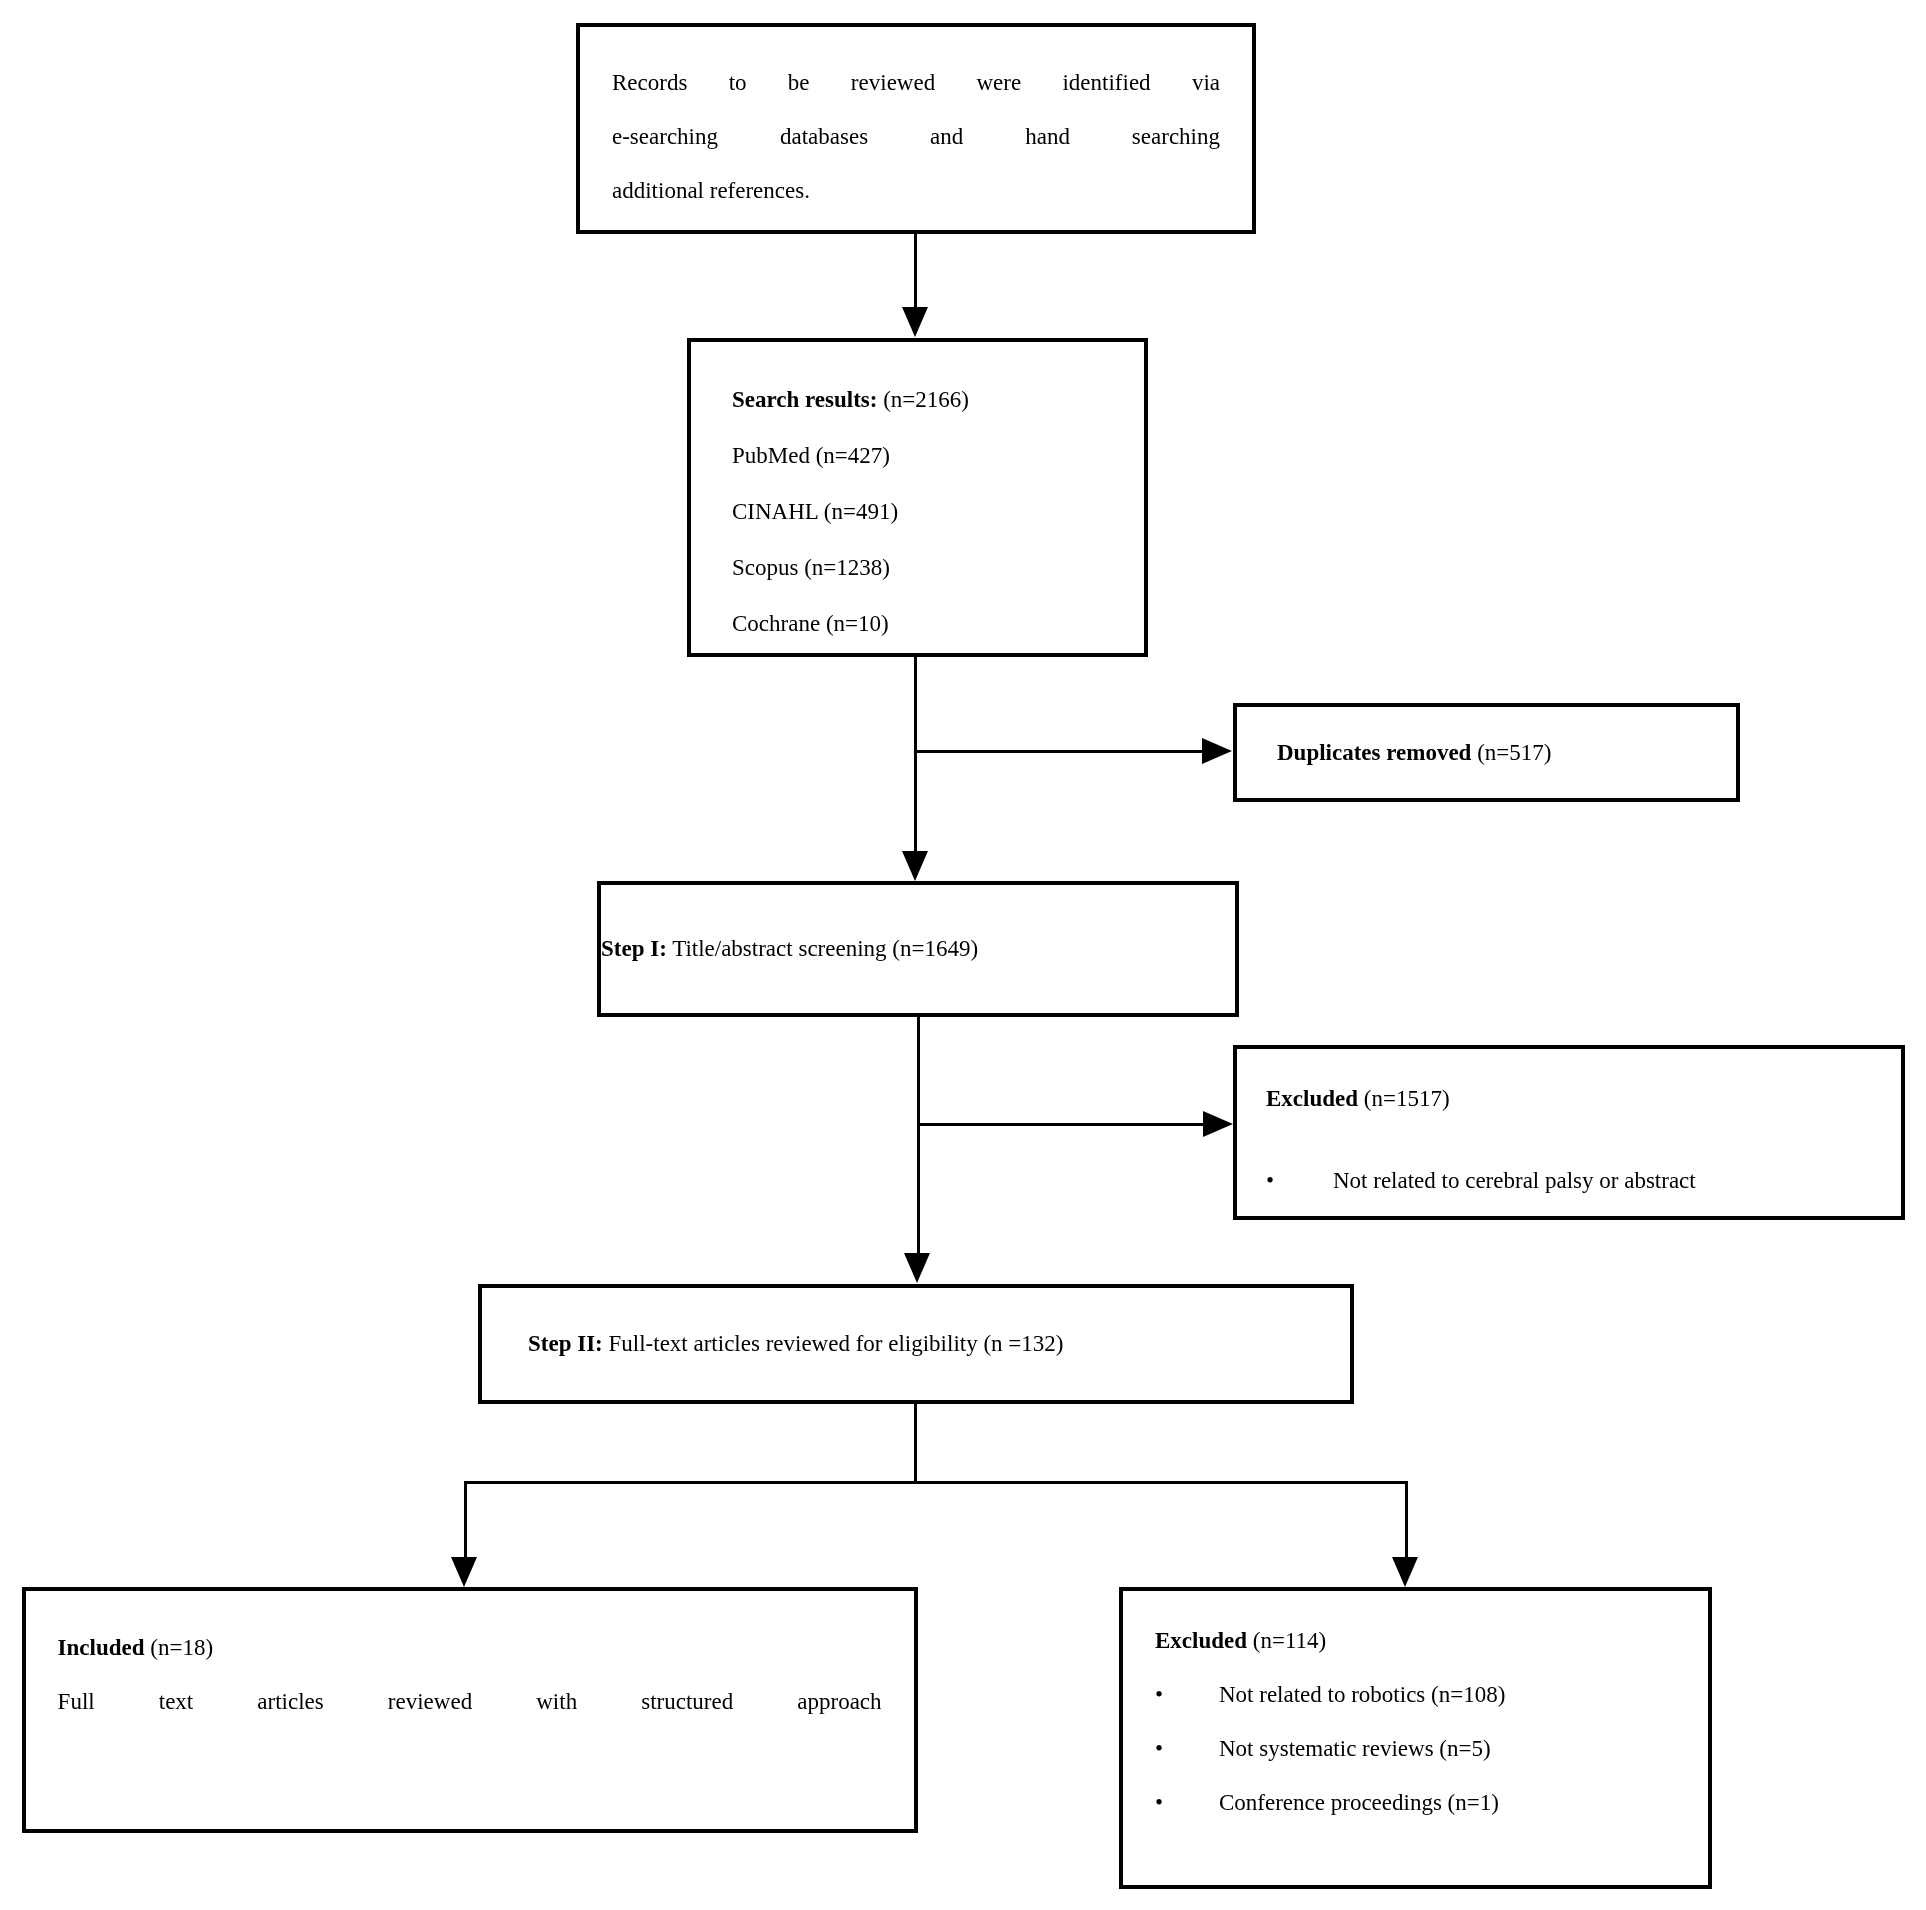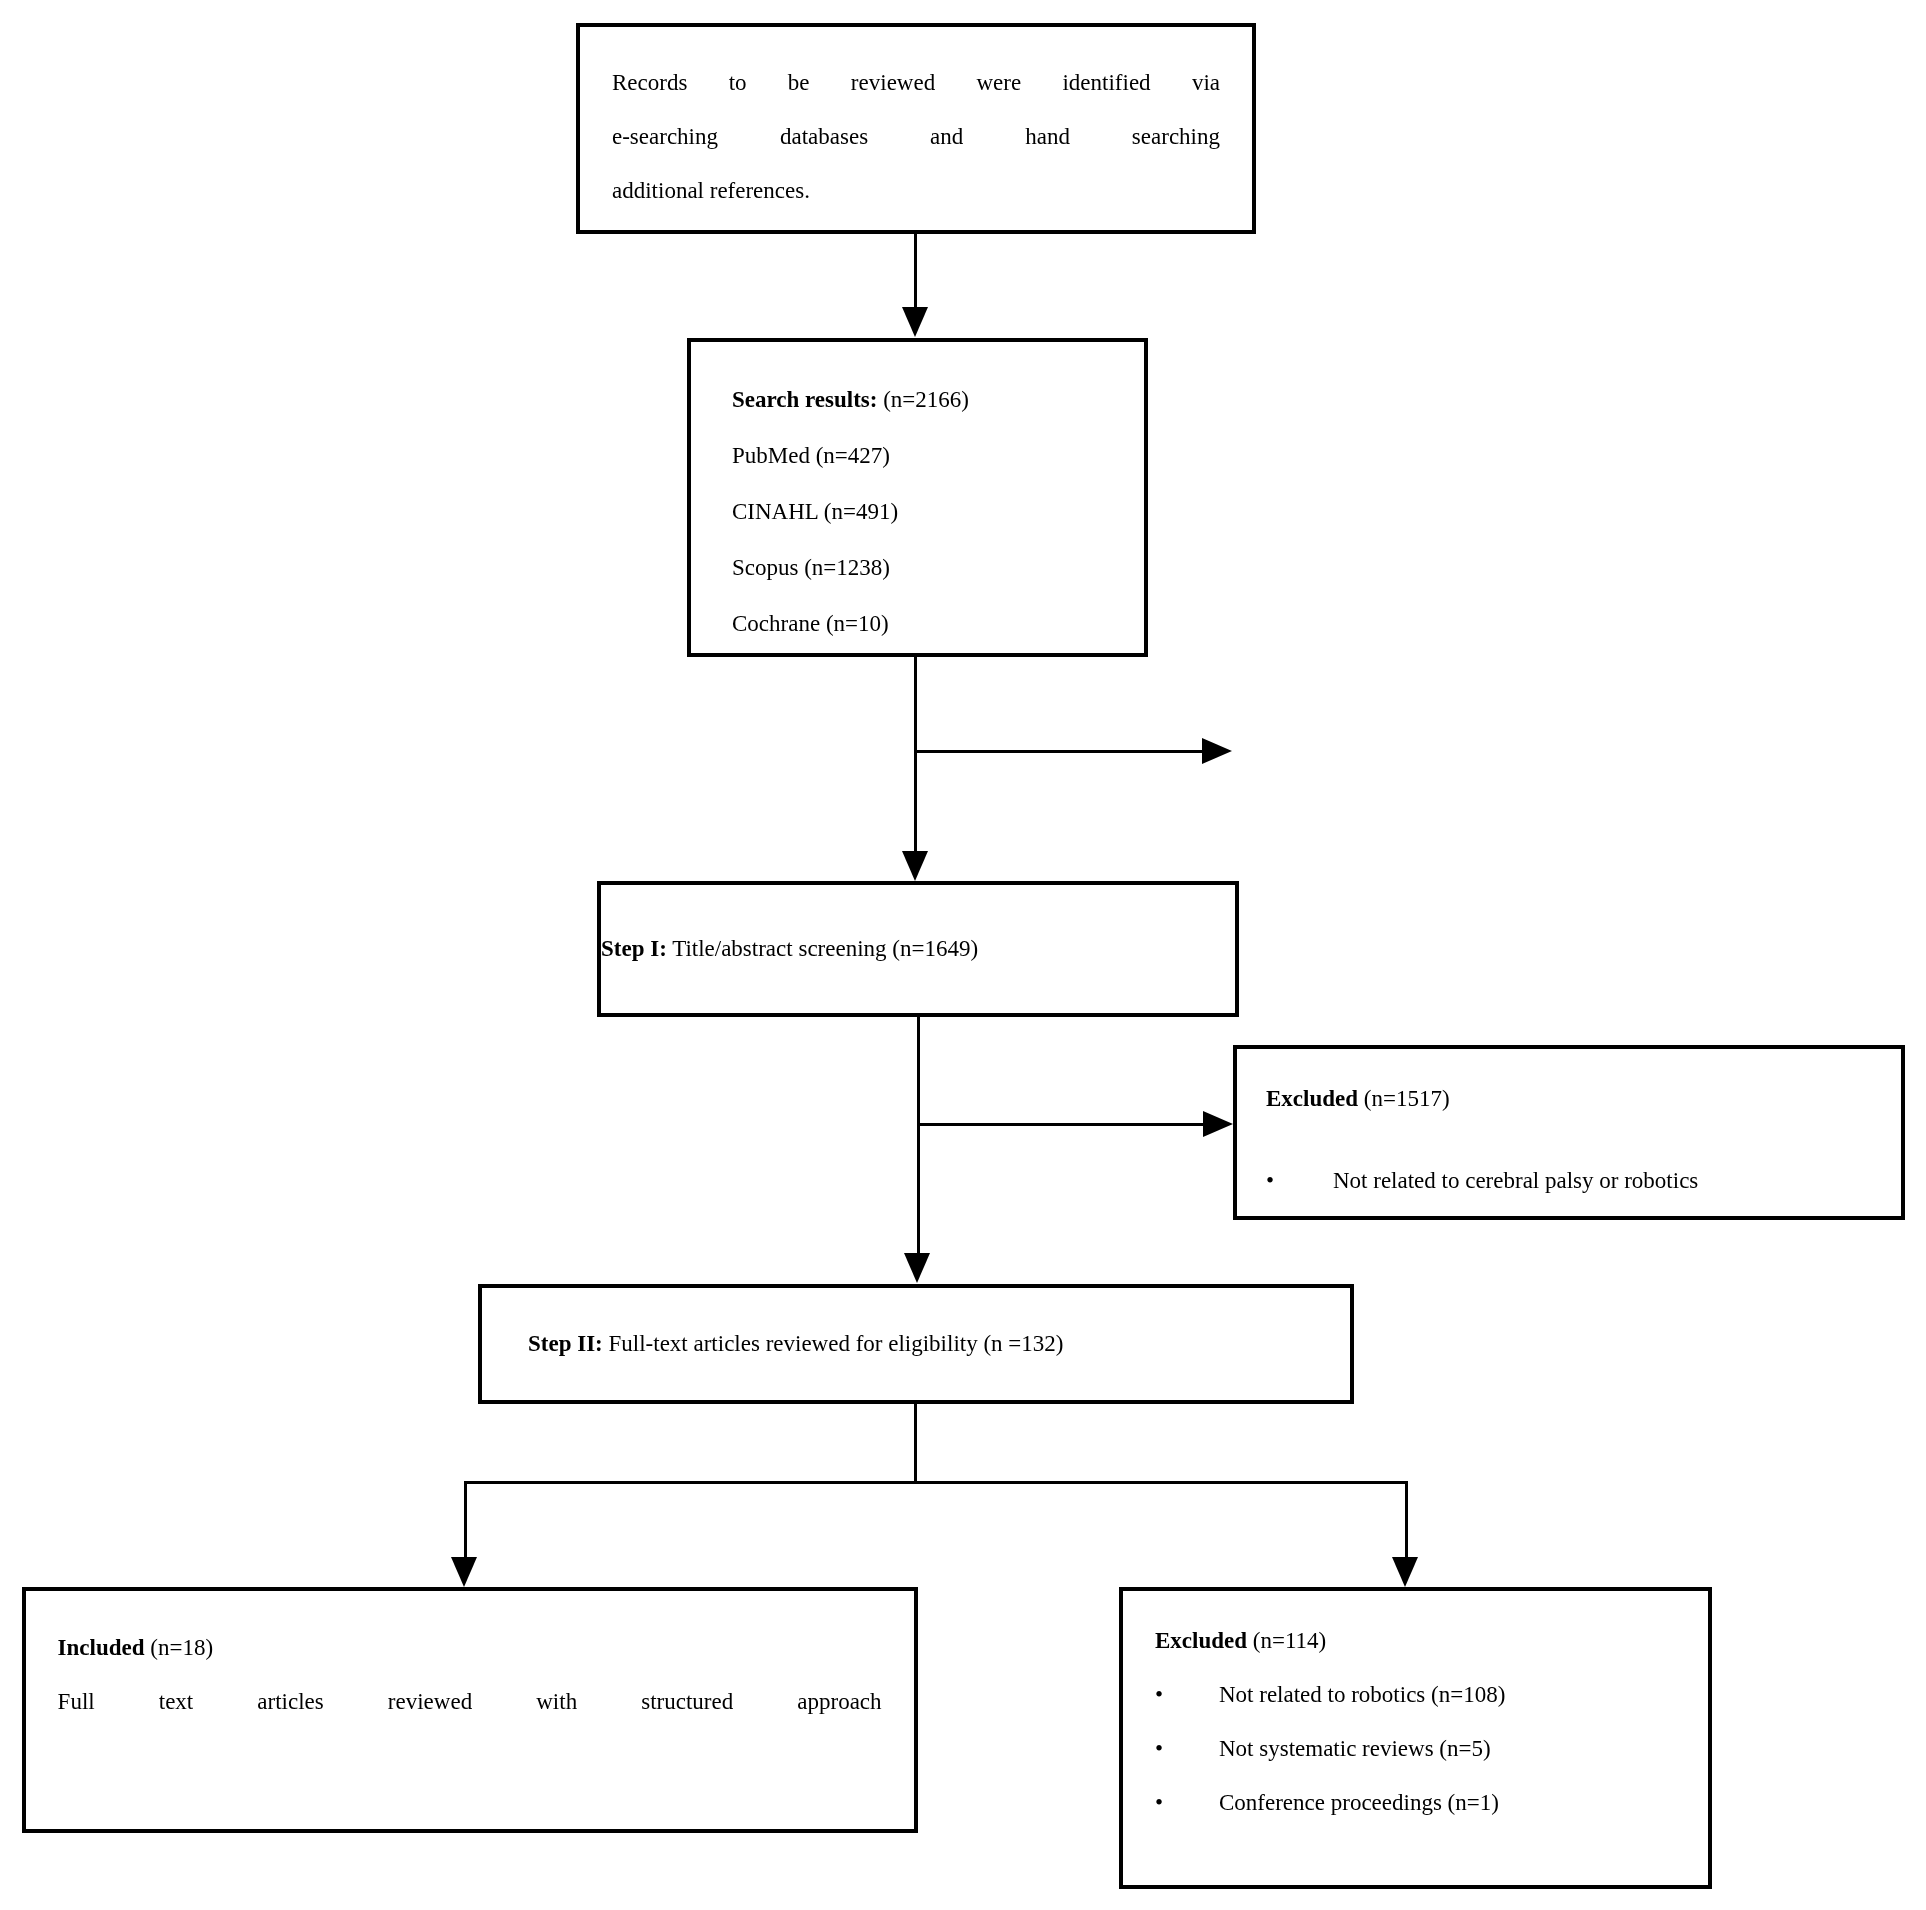--- a/index.html
+++ b/index.html
@@ -91,35 +91,38 @@
     <div class="nowrap">CINAHL (n=491)</div>
     <div class="nowrap">Scopus (n=1238)</div>
     <div class="nowrap">Cochrane (n=10)</div>
   </div>
 
   <div class="vline" id="v2"></div>
   <div class="arrow-down" id="a2"></div>
   <div class="hline" id="h1"></div>
   <div class="arrow-right" id="a3"></div>
 
+  <div class="box flex-center" id="box-dup">
+    <div class="nowrap"><b>Duplicates removed</b> <span>(n=517)</span></div>
+  </div>
 
   <div class="box flex-center" id="box-step1">
     <div class="nowrap"><b>Step I:</b> <span>Title/abstract screening (n=1649)</span></div>
   </div>
 
   <div class="vline" id="v3"></div>
   <div class="arrow-down" id="a4"></div>
   <div class="hline" id="h2"></div>
   <div class="arrow-right" id="a5"></div>
 
   <div class="box" id="box-exc1">
     <div class="nowrap"><b>Excluded</b> <span>(n=1517)</span></div>
     <div class="bullet-row">
       <span class="bullet-marker">•</span>
-      <span class="nowrap">Not related to cerebral palsy or robotics</span>
+      <span class="nowrap">Not related to cerebral palsy or abstract</span>
     </div>
   </div>
 
   <div class="box flex-center" id="box-step2">
     <div class="nowrap"><b>Step II:</b> <span>Full-text articles reviewed for eligibility (n =132)</span></div>
   </div>
 
   <div class="vline" id="v4"></div>
   <div class="hline" id="h3"></div>
   <div class="vline" id="v5"></div>

